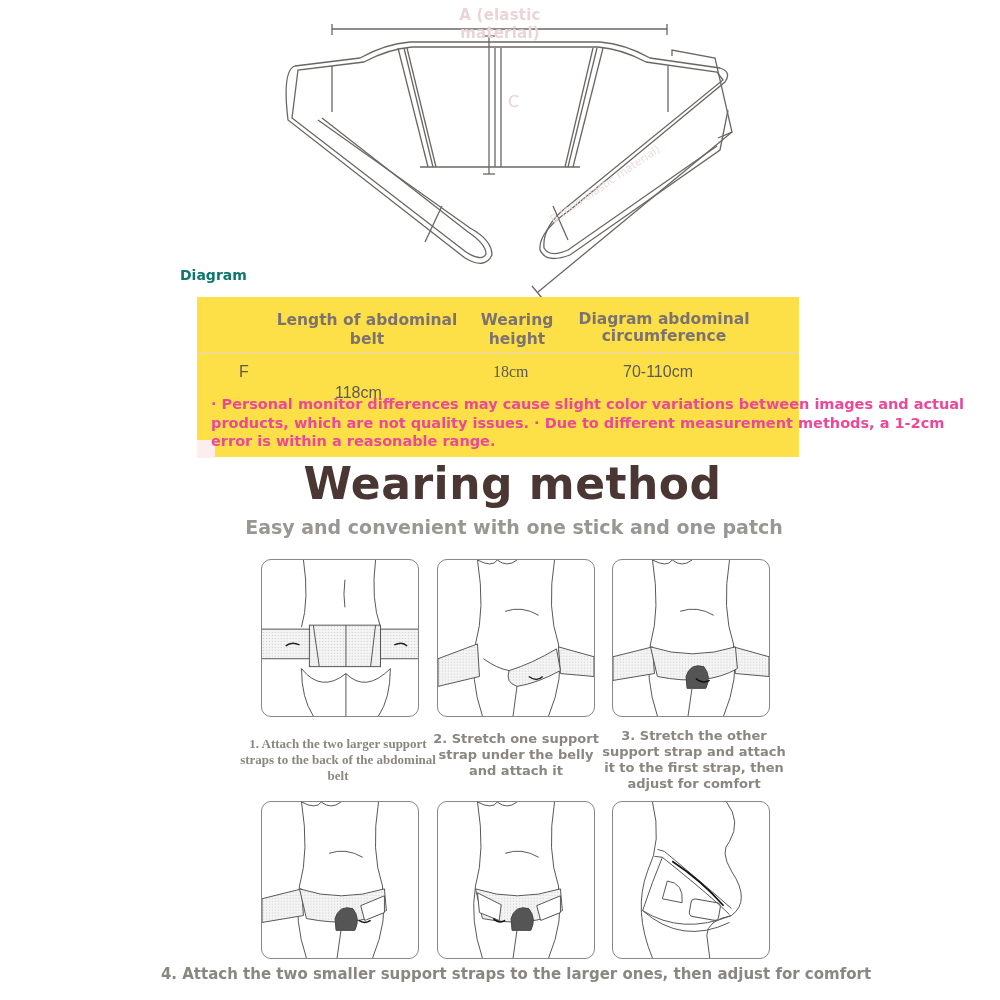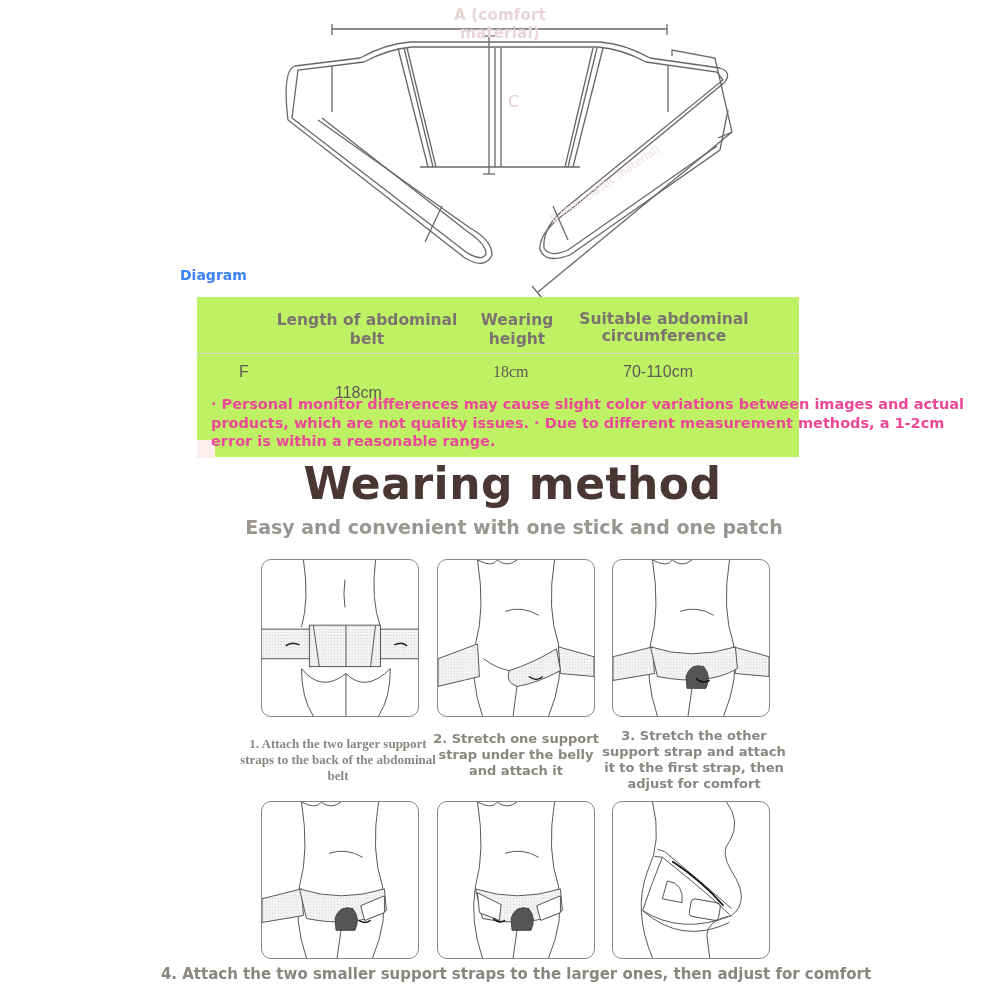--- a/index.html
+++ b/index.html
@@ -6,24 +6,24 @@
   html, body { width: 1000px; height: 1000px; background: #ffffff; overflow: hidden; }
   body { position: relative; font-family: "DejaVu Sans", "Liberation Sans", sans-serif; color: #6e6a66; }
 
   .abs { position: absolute; }
 
   
   #belt-diagram { left: 270px; top: 0; width: 470px; height: 300px; }
   .label-a { left: 420px; top: 6px; width: 160px; text-align: center; font-size: 15px; font-weight: bold; color: #e9d4d7; letter-spacing: 0.2px; }
   .label-c { left: 508px; top: 92px; font-size: 16px; color: #e9cfd4; }
   .label-b { left: 548px; top: 215px; font-size: 11px; color: #ecdde0; transform: rotate(-34deg); transform-origin: left top; white-space: nowrap; }
-  .diagram-caption { left: 180px; top: 267px; font-size: 14px; font-weight: bold; color: #3b82f6; }
+  .diagram-caption { left: 180px; top: 267px; font-size: 14px; font-weight: bold; color: #0f766e; }
 
   
-  #size-table { left: 197px; top: 297px; width: 602px; height: 160px; background: #bef264; }
+  #size-table { left: 197px; top: 297px; width: 602px; height: 160px; background: #fde047; }
   #size-table-left-strip { left: 197px; top: 440px; width: 18px; height: 18px; background: #fdeeee; }
   .th { position: absolute; top: 14px; font-size: 15.5px; font-weight: bold; color: #7c7371; line-height: 19px; text-align: center; }
   .th1 { left: 70px; width: 200px; }
   .th2 { left: 282px; width: 76px; }
   .th3 { left: 372px; width: 190px; line-height: 17px; }
   .table-divider { position: absolute; left: 0; top: 56px; width: 602px; height: 1px; background: #e8d4d4; }
   .td { position: absolute; top: 66px; font-size: 16px; color: #5e5856; font-family: "Liberation Sans Narrow", "Liberation Sans", sans-serif; }
   .td0 { left: 42px; }
   .td1 { left: 138px; margin-top: 21px; }
   .td2 { left: 296px; font-family: Liberation Serif, serif; }
@@ -87,29 +87,29 @@
       <line x1="327" y1="48" x2="298" y2="167"></line>
       <line x1="323" y1="48" x2="295" y2="167"></line>
       <line x1="62" y1="66" x2="62" y2="112"></line>
       <line x1="398" y1="66" x2="398" y2="112"></line>
 
       <line x1="172" y1="206" x2="155" y2="242"></line>
       <line x1="283" y1="206" x2="298" y2="240"></line>
     </g>
   </svg>
 </div>
-<div class="abs label-a">A (comfort material)</div>
+<div class="abs label-a">A (elastic material)</div>
 <div class="abs label-c">C</div>
 <div class="abs label-b">B (non-elastic material)</div>
 <div class="abs diagram-caption">Diagram</div>
 
 <div class="abs" id="size-table">
   <div class="th th1">Length of abdominal belt</div>
   <div class="th th2">Wearing height</div>
-  <div class="th th3">Suitable abdominal circumference</div>
+  <div class="th th3">Diagram abdominal circumference</div>
   <div class="table-divider"></div>
   <div class="td td0">F</div>
   <div class="td td1">118cm</div>
   <div class="td td2">18cm</div>
   <div class="td td3">70-110cm</div>
 </div>
 <div class="abs" id="size-table-left-strip"></div>
 
 <div class="abs notes">· Personal monitor differences may cause slight color variations between images and actual products, which are not quality issues. · Due to different measurement methods, a 1-2cm error is within a reasonable range.</div>
 

